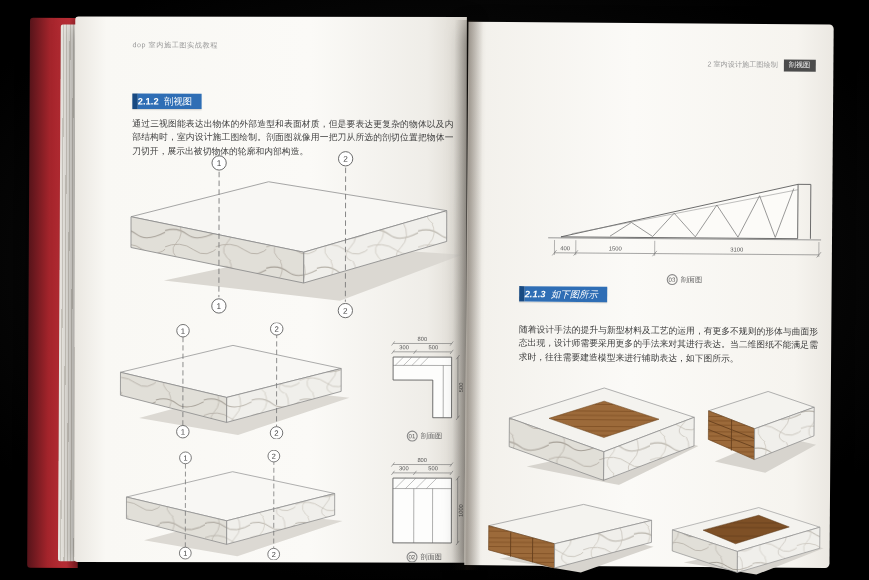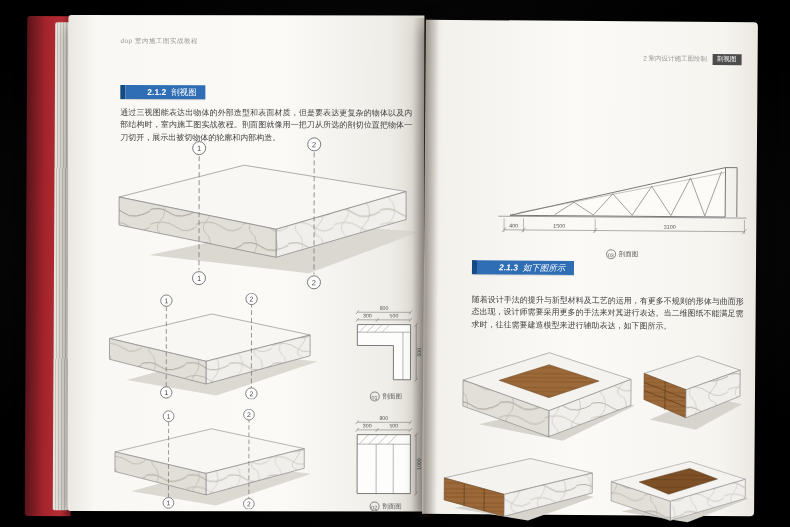--- a/index.html
+++ b/index.html
@@ -20,21 +20,21 @@
   .page.right{left:398px;top:14px;width:332px;height:494px;transform:rotate(.15deg);
          background:linear-gradient(90deg,#d8d4cc 0%,#f3f1ec 5%,#fbfaf7 45%,#f6f4ef 90%,#ebe8e2 100%);
          border-radius:0 4px 4px 0;}
   .gutter{position:absolute;left:386px;top:12px;width:26px;height:500px;z-index:5;pointer-events:none;
          background:linear-gradient(90deg,rgba(0,0,0,0),rgba(40,30,20,.20) 45%,rgba(40,28,18,.32) 52%,rgba(0,0,0,0));}
   .run-left{position:absolute;top:22px;left:52px;font-size:6.5px;color:#9a9a9a;letter-spacing:.5px;}
   .run-right{position:absolute;top:32px;right:16px;display:flex;align-items:center;gap:5px;font-size:6.5px;color:#999;}
   .badge{background:#4c4c4c;color:#fff;padding:1px 5px;font-size:6.5px;}
   .chip{position:absolute;display:flex;align-items:stretch;height:14px;box-shadow:0 1px 1px rgba(0,0,0,.15);}
   .chip .tab{width:5px;background:#184a82;}
-  .chip .body{background:#2f6eb5;color:#fff;font-size:8.5px;line-height:14px;padding:0 9px 0 22px;display:flex;gap:5px;white-space:nowrap;}
+  .chip .body{background:#2f6eb5;color:#fff;font-size:8.5px;line-height:14px;padding:0 9px 0 0;display:flex;gap:5px;white-space:nowrap;}
   .chip .num{font-weight:bold;}
   .para{position:absolute;font-size:8px;line-height:1.55;color:#3d3d3d;text-align:justify;}
   .cap{position:absolute;display:flex;justify-content:center;align-items:center;gap:3px;font-size:6.5px;color:#555;}
   .circ{display:inline-block;width:10px;height:10px;line-height:10px;border:1px solid #888;border-radius:50%;
         font-size:5.5px;text-align:center;color:#555;box-sizing:border-box;}
   svg text{font-family:"Liberation Sans",sans-serif;}
   .dimtxt{font-size:5.5px;fill:#555;}
   .marker-num{font-size:7.5px;fill:#444;}
 </style>
 </head>
@@ -75,21 +75,21 @@
       <div class="run-left">dop 室内施工图实战教程</div>
 
       <div class="chip" style="top:70px;left:52px;">
         <span class="tab"></span>
         <span class="body">
           <span class="num">2.1.2</span>
           <span>剖视图</span>
         </span>
       </div>
 
-      <div class="para" style="top:92px;left:52px;width:292px;">通过三视图能表达出物体的外部造型和表面材质，但是要表达更复杂的物体以及内部结构时，室内施工图实战教程。剖面图就像用一把刀从所选的剖切位置把物体一刀切开，展示出被切物体的轮廓和内部构造。</div>
+      <div class="para" style="top:92px;left:52px;width:292px;">通过三视图能表达出物体的外部造型和表面材质，但是要表达更复杂的物体以及内部结构时，室内设计施工图绘制。剖面图就像用一把刀从所选的剖切位置把物体一刀切开，展示出被切物体的轮廓和内部构造。</div>
 
       <svg class="abs" style="left:36px;top:120px;" width="320" height="155" viewBox="0 0 320 155">
         <polygon points="45,120 205,138 316,96 195,88" fill="#dbd8d2"></polygon>
         <polygon points="15,62 140,30 302,56 172,94" fill="#f8f7f4" stroke="#9a9a9a" stroke-width="0.8"></polygon>
         <polygon points="172,94 302,56 302,84 172,122" fill="url(#marble)" stroke="#8d8d8d" stroke-width="0.8"></polygon>
         <polygon points="15,62 172,94 172,122 15,90" fill="url(#marbleDark)" stroke="#8d8d8d" stroke-width="0.8"></polygon>
         <line x1="95" y1="21" x2="95" y2="135" stroke="#777" stroke-width="0.8" stroke-dasharray="5 3"></line>
         <line x1="210" y1="17" x2="210" y2="139" stroke="#777" stroke-width="0.8" stroke-dasharray="5 3"></line>
         <g>
           <circle cx="95" cy="13" r="6.5" fill="#fff" stroke="#6a6a6a" stroke-width="0.9"></circle>

